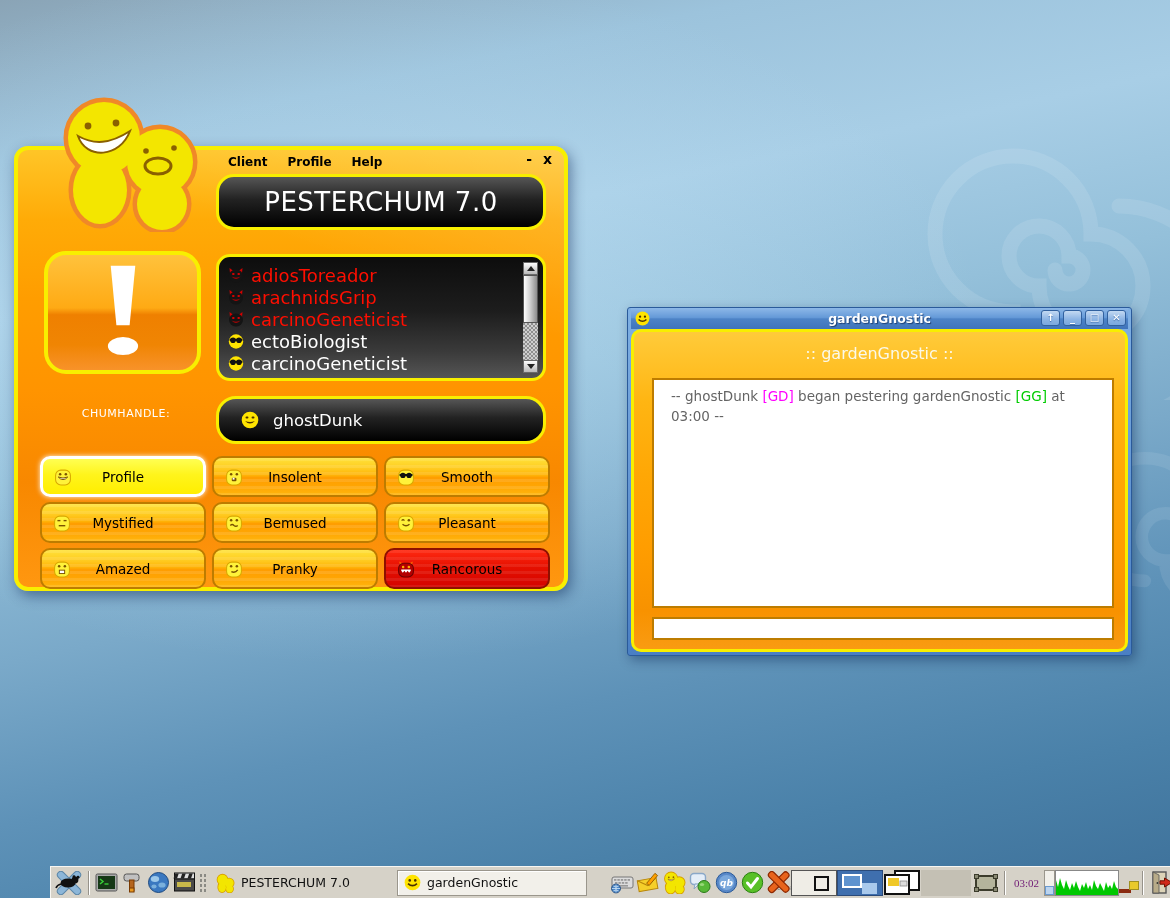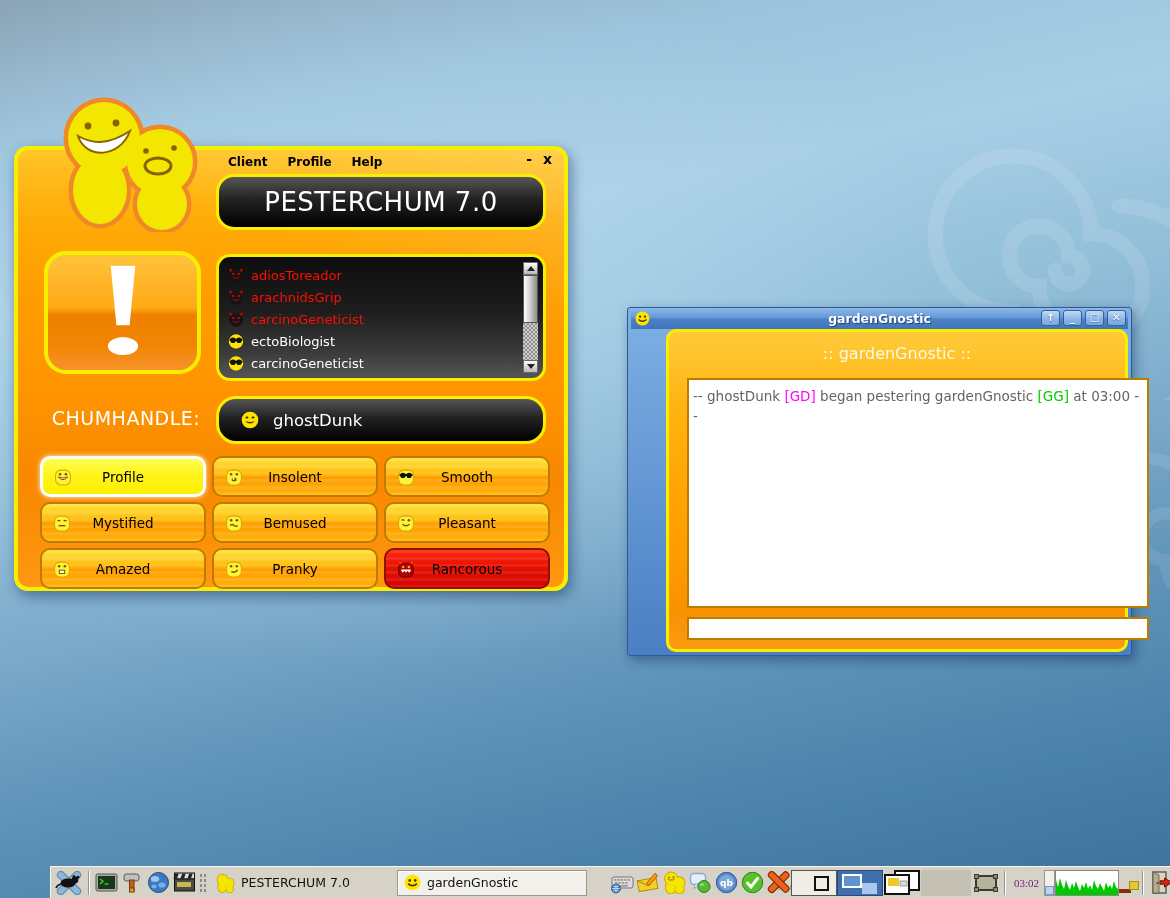--- a/index.html
+++ b/index.html
@@ -31,36 +31,36 @@
   #title-box { left:198px; top:24px; width:330px; height:56px; border-radius:18px;
     display:flex; align-items:center; justify-content:center;
     color:#fff; font-size:26px; letter-spacing:.5px; }
   #mood-display { left:26px; top:101px; width:157px; height:123px; border-radius:22px;
     border:4px solid #f8ef00;
     background:linear-gradient(180deg,#ffc23c 0%,#ffaa14 46%,#ef8000 52%,#f08503 78%,#f8922a 100%);
     display:flex; align-items:center; justify-content:center; }
   #chum-list { left:198px; top:104px; width:330px; height:127px; border-radius:14px;
     background:linear-gradient(180deg,#0d0d0d 0%,#1d1d1d 45%,#3a3a3a 78%,#555 100%);
     border:3px solid #f8ef00; padding:7px 24px 5px 9px; overflow:hidden; }
-  .chum-row { display:flex; align-items:center; gap:7px; height:22px; font-size:13px; }
+  .chum-row { display:flex; align-items:center; gap:7px; height:22px; font-size:18px; }
   .chum-red { color:#ff0e00; }
   .chum-white { color:#fff; }
   
   #chum-scrollbar { right:5px; top:5px; bottom:5px; width:15px; }
   .sb-btn { left:0; width:15px; height:13px; background:linear-gradient(180deg,#fdfdfd,#b9b9b9);
     border:1px solid #6a6a6a; display:flex; align-items:center; justify-content:center; }
   #sb-up { top:0; } #sb-down { bottom:0; }
   .sb-tri-up { width:0;height:0;border-left:4px solid transparent;border-right:4px solid transparent;border-bottom:5px solid #222; }
   .sb-tri-down { width:0;height:0;border-left:4px solid transparent;border-right:4px solid transparent;border-top:5px solid #222; }
   #sb-track { left:0; top:13px; bottom:13px; width:15px;
     background:repeating-conic-gradient(#cfcfcf 0% 25%, #8f8f8f 0% 50%) 0 0 / 4px 4px; }
   #sb-thumb { left:0; top:13px; width:15px; height:48px;
     background:linear-gradient(90deg,#fefefe,#d2d2d2 45%,#8c8c8c); border:1px solid #555; }
   #chumhandle-label { left:30px; top:257px; width:156px; text-align:center;
-    color:#fff; font-size:19px; letter-spacing:.5px; }
+    color:#fff; font-size:11px; letter-spacing:.5px; }
   #handle-box { left:198px; top:246px; width:330px; height:48px; border-radius:20px;
     display:flex; align-items:center; gap:14px; padding-left:22px;
     color:#fff; font-size:16.5px; }
   
   .mood-btn { width:166px; height:41px; border-radius:10px; border:2px solid #bd7c00;
     background:
       repeating-linear-gradient(180deg, rgba(255,255,255,.10) 0 3px, rgba(255,255,255,0) 3px 7px),
       linear-gradient(180deg,#ffe23a 0%,#ffc91e 30%,#ffb206 47%,#ff9d00 53%,#ffa704 80%,#ffb50d 100%);
     display:flex; align-items:center; justify-content:center;
     font-size:13.5px; color:#000; cursor:default; }
@@ -82,37 +82,37 @@
     background:linear-gradient(180deg,#8db8e8 0%,#659ad8 45%,#4d83c6 52%,#3f74bb 100%); }
   #chat-title { position:absolute; left:0; right:0; text-align:center;
     color:#fff; font-weight:bold; font-size:12.5px; text-shadow:1px 1px 1px rgba(20,50,100,.8); }
   .tb-btns { position:absolute; right:2px; top:2px; display:flex; gap:3px; }
   .tb-btn { width:19px; height:16px; border-radius:3px; border:1px solid #31619f;
     background:linear-gradient(180deg,#c3d9f2,#8cb4e4 60%,#7aa8de);
     color:#fff; font-size:10px; font-weight:bold; line-height:14px; text-align:center;
     text-shadow:0 1px 1px #3a6aaa; }
   #chat-body { position:relative; height:calc(100% - 21px);
     border:3px solid #f8ef00; border-radius:10px;
-    background:linear-gradient(180deg,#ffcb3a 0%,#ffb512 22%,#ffa705 45%,#ff9d00 68%,#f89200 88%,#f99b12 100%);margin-left:35px; }
+    background:linear-gradient(180deg,#ffcb3a 0%,#ffb512 22%,#ffa705 45%,#ff9d00 68%,#f89200 88%,#f99b12 100%); }
   #chat-header { position:absolute; top:12px; left:0; right:0; text-align:center;
     color:#fbf9ea; font-size:16px; }
   #chat-log { position:absolute; left:18px; top:46px; width:462px; height:230px;
-    background:#fff; border:2px solid #bd7c00; padding:6px 4px;
+    background:#fff; border:2px solid #bd7c00; padding:6px 17px;
     font-size:13.5px; line-height:1.5; color:#646464; }
   .tag-gd { color:#ff00ff; }
   .tag-gg { color:#00cc00; }
   #chat-input { position:absolute; left:18px; bottom:9px; width:462px; height:23px;
     background:#fff; border:2px solid #bd7c00; font-size:13px; color:#333;
     font-family:"DejaVu Sans","Liberation Sans",sans-serif; outline:none; }
 
   
   #taskbar { left:50px; bottom:0; width:1120px; height:32px; background:#d6d2c8;
     border-top:1px solid #f7f6f2; border-left:1px solid #f7f6f2;
     display:flex; align-items:center; padding:0 2px; }
-  .titem { flex:none; display:flex; align-items:center; justify-content:center; height:28px; }
+  .titem { flex:none; display:flex; align-items:center; justify-content:center; height:28px;font-style:italic; }
   .tsep { width:2px; height:24px; margin:0 3px; background:#96928a; border-right:1px solid #fff; flex:none; }
   .thandle { width:8px; height:20px; margin:0 2px; flex:none;
     background-image:radial-gradient(#8a8a84 1px, transparent 1.3px); background-size:4px 5px; }
   .task-btn { height:26px; display:flex; align-items:center; gap:6px; padding:0 6px;
     font-size:12.5px; color:#111; flex:none; }
   #task-pesterchum { width:188px; }
   #task-garden { width:190px; background:#f2f0ea; border:1px solid #9a968c;
     box-shadow:inset 1px 1px 0 #fff; }
   .tray-ic { width:26px; flex:none; }
   #pager { display:flex; flex:none; margin-left:0; }

